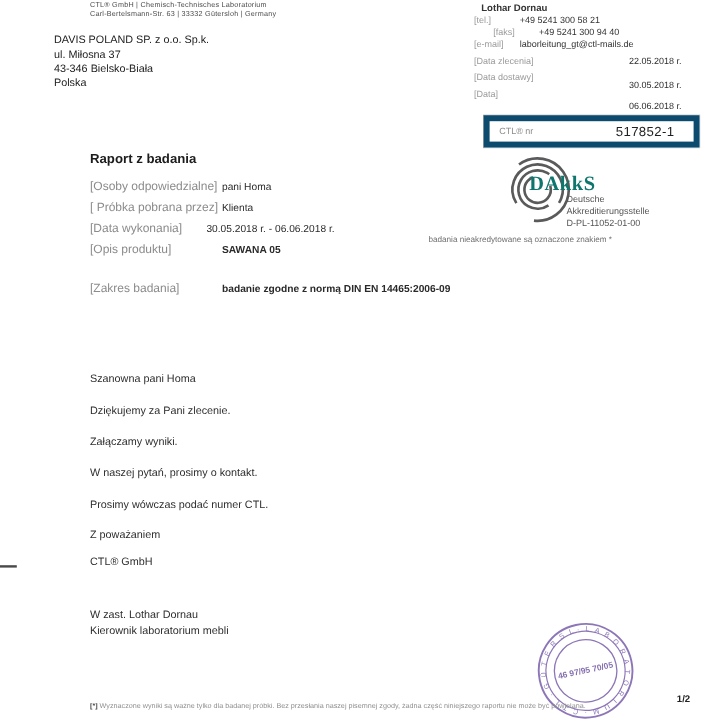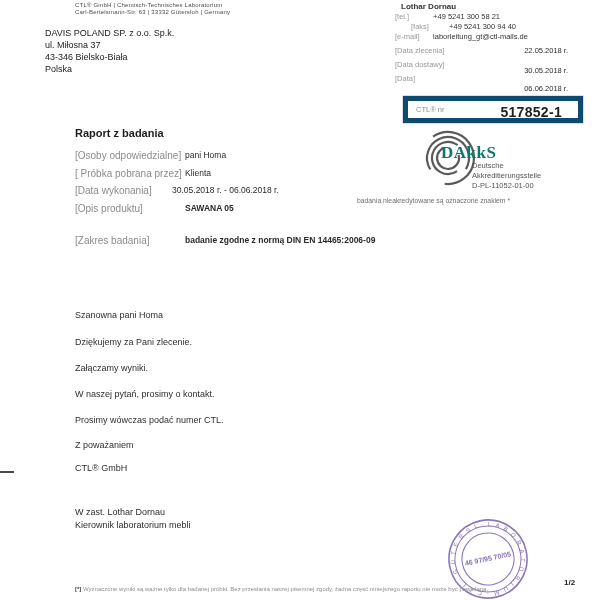--- a/index.html
+++ b/index.html
@@ -15,21 +15,21 @@
   .recipient{left:45px;top:27px;font-size:9px;line-height:12px;color:#222;}
   
   .contact-name{left:401px;top:2px;font-size:8px;font-weight:600;color:#333;}
   .crow{left:395px;font-size:7.5px;color:#333;}
   .crow .lab{display:inline-block;width:36px;color:#9a9a9a;}
   .drow-label{left:395px;font-size:7.5px;color:#9a9a9a;}
   .drow-value{font-size:7.5px;color:#2d2d2d;right:32px;text-align:left;}
   
   .ctlbox{left:403px;top:96px;width:170px;height:17px;border:5px solid #0c4a6e;box-shadow:0 0 0 .5px #bdbdbd;}
   .ctlbox .lab{position:absolute;left:8px;top:4px;font-size:7.5px;color:#8d8d8d;}
-  .ctlbox .val{position:absolute;right:16px;top:3px;font-size:14px;font-weight:bold;color:#1f1f1f;letter-spacing:.3px;}
+  .ctlbox .val{position:absolute;right:16px;top:3px;font-size:11px;font-weight:normal;color:#1f1f1f;letter-spacing:.3px;}
   
   .title{left:75px;top:127px;font-size:11px;font-weight:bold;color:#1c1c1c;}
   .mlabel{left:75px;font-size:10px;color:#8b8b8b;}
   .mvalue{font-size:8.5px;color:#2a2a2a;}
   .bold{font-weight:bold;}
   .semibold{font-weight:600;}
   
   .dakks-text{left:441px;top:143px;font-size:17px;font-family:"Liberation Serif",serif;font-weight:600;color:#0f766e;letter-spacing:.5px;}
   .dakks-sub{left:472px;top:161px;font-size:7.5px;line-height:10px;color:#555;}
   .dakks-note{left:357px;top:197px;font-size:6.8px;color:#6f6f6f;}

